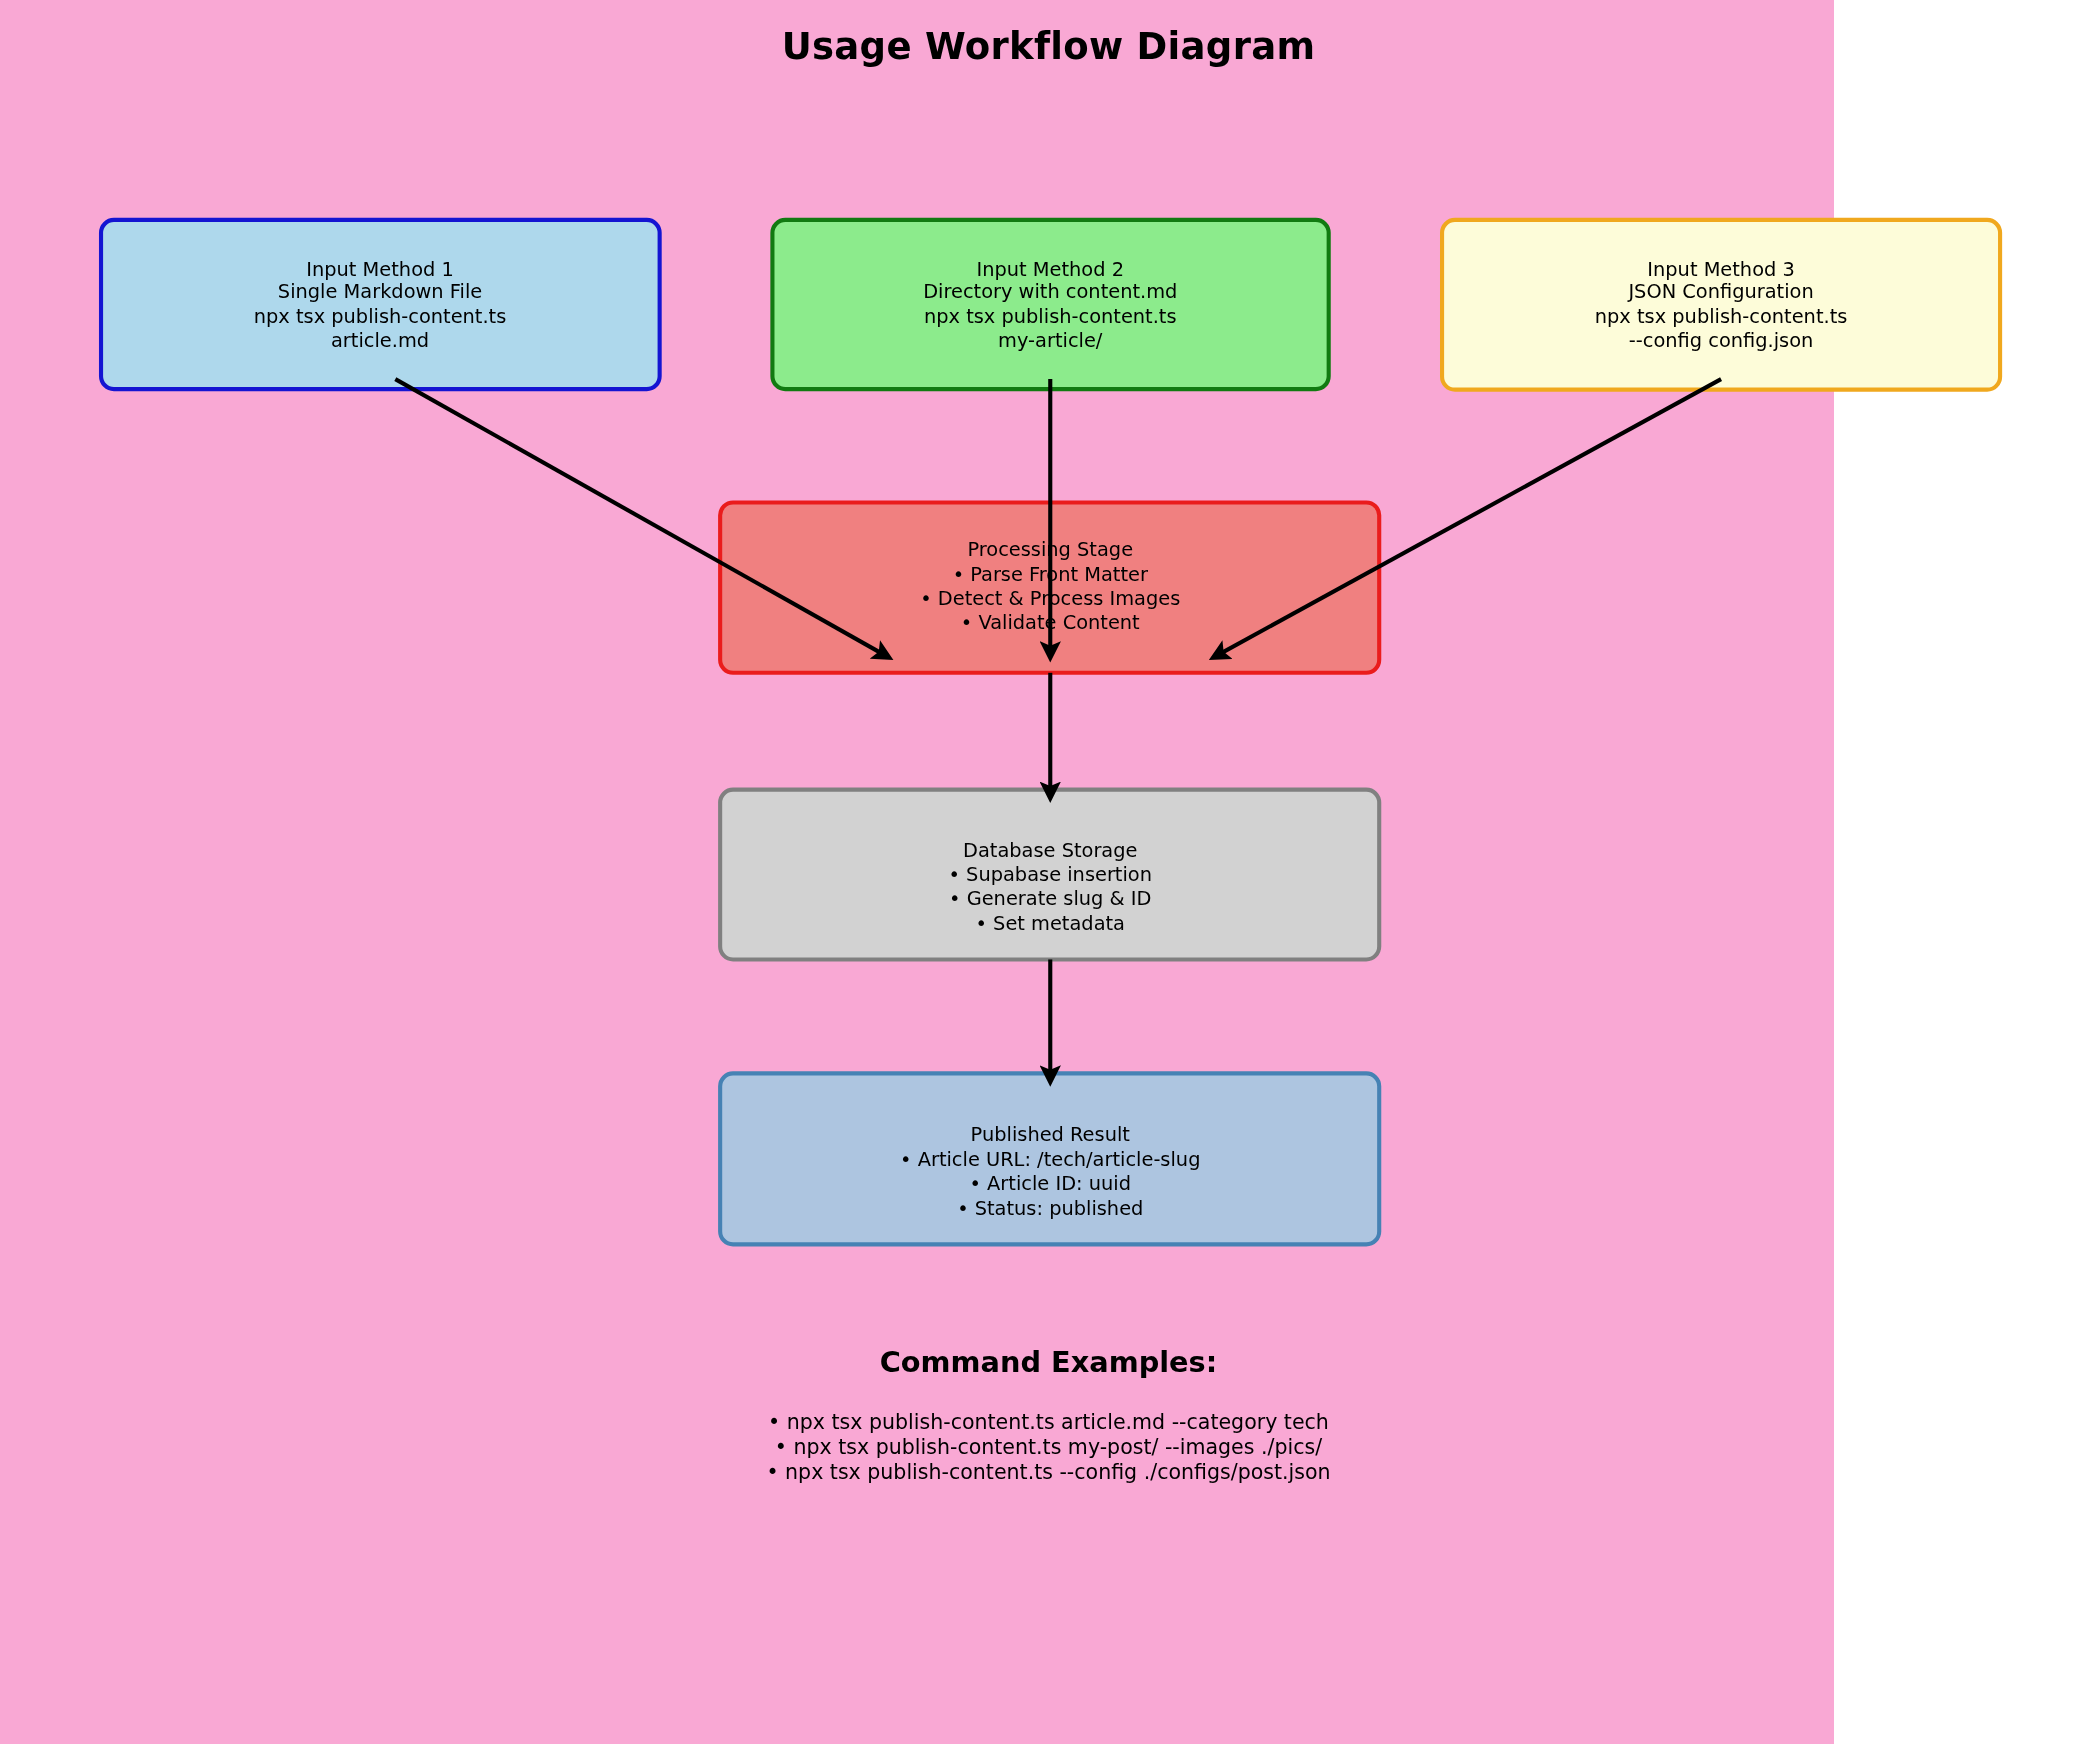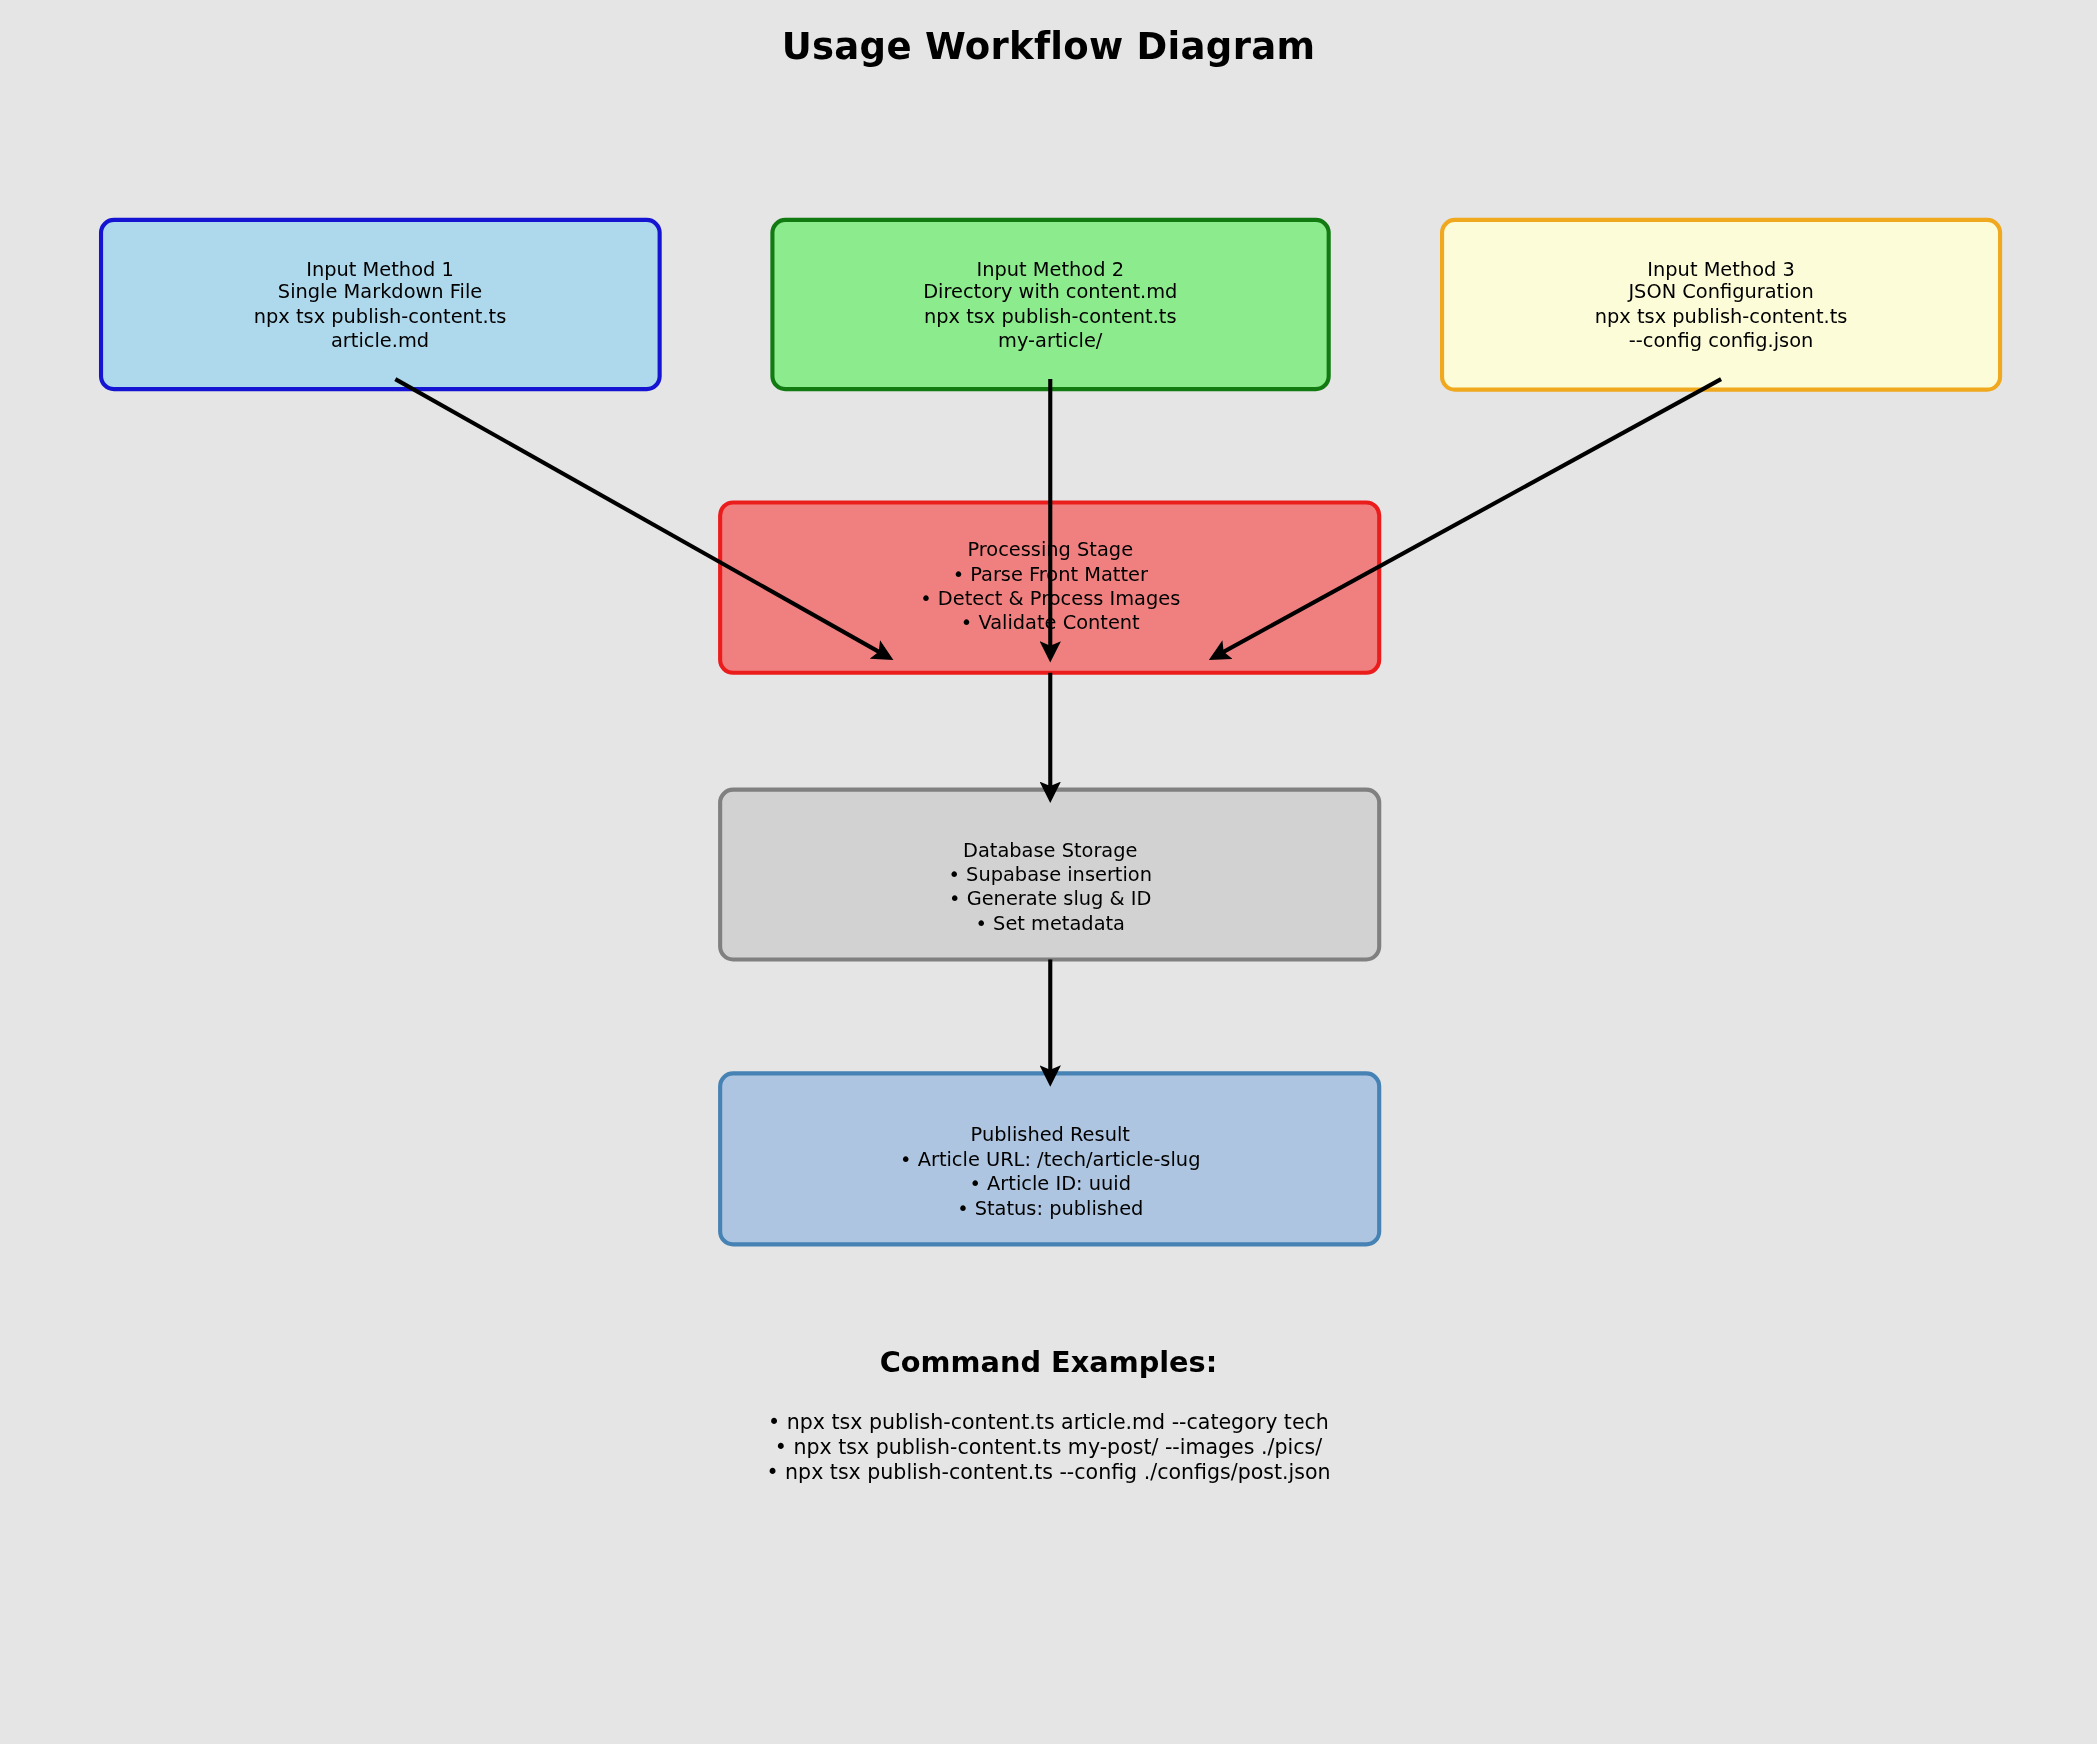--- a/index.html
+++ b/index.html
@@ -9,23 +9,23 @@
     background: #ffffff;
   }
   body {
     width: 2097px;
     height: 1745px;
     overflow: hidden;
     font-family: "DejaVu Sans", "Liberation Sans", sans-serif;
   }
   #diagram-root {
     position: relative;
-    width: 2097px;
+    width: 1834px;
     height: 1745px;
-    background: #e5e5e5;
+    background: #f9a8d4;
   }
   svg.canvas {
     display: block;
     width: 2097px;
     height: 1745px;
   }
   text {
     font-family: "DejaVu Sans", "Liberation Sans", sans-serif;
     fill: #000000;
   }

